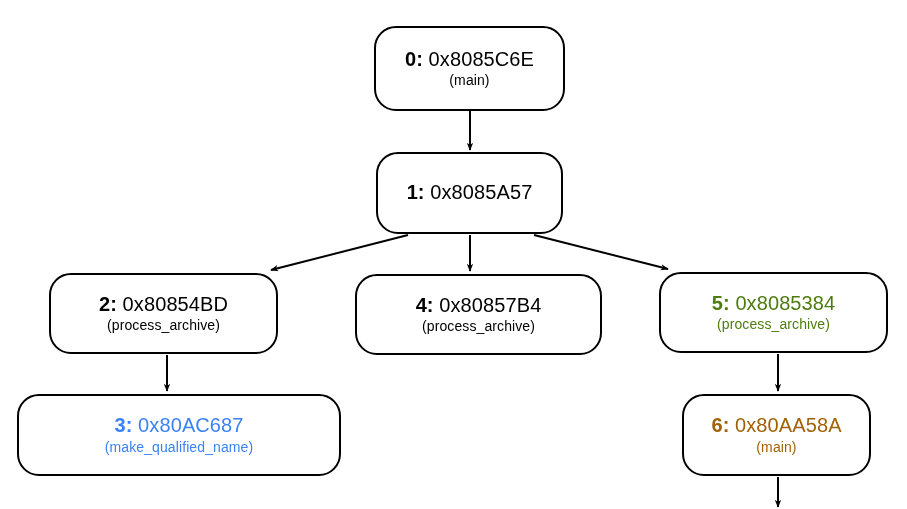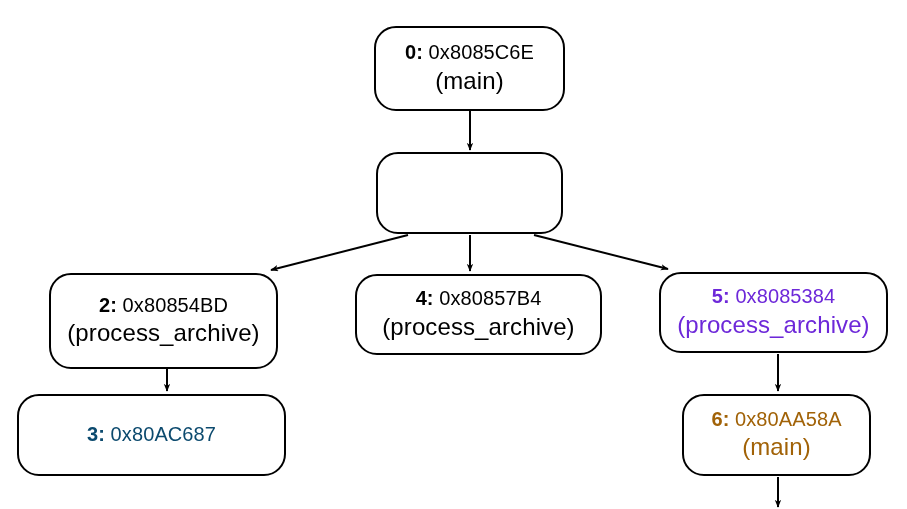--- a/index.html
+++ b/index.html
@@ -36,21 +36,21 @@
     color: #000000;
     line-height: 1.28;
     z-index: 2;
   }
   .node-line1 {
     font-size: 20px;
     white-space: nowrap;
     letter-spacing: 0.1px;
   }
   .node-line2 {
-    font-size: 24px;
+    font-size: 14px;
     white-space: nowrap;
     letter-spacing: 0.1px;
   }
   .node-index {
     font-weight: bold;
   }
 </style>
 </head>
 <body>
 
@@ -72,35 +72,37 @@
         <line x1="778" y1="477" x2="778" y2="507" stroke="#000000" stroke-width="2" marker-end="url(#arrowhead)"></line>
       </g>
   </svg>
 
   <div id="nodes-layer">
       <div class="node" style="left: 374px; top: 26px; width: 191px; height: 85px; background: rgb(255, 255, 255); border-color: rgb(0, 0, 0); color: rgb(0, 0, 0);">
         <div class="node-line1"><span class="node-index">0:</span><span> 0x8085C6E</span></div>
         <div class="node-line2">(main)</div>
       </div>
       <div class="node" style="left: 376px; top: 152px; width: 187px; height: 82px; background: rgb(255, 255, 255); border-color: rgb(0, 0, 0); color: rgb(0, 0, 0);">
+        <div class="node-line1"><span class="node-index">1:</span><span> 0x8085A57</span></div>
       </div>
-      <div class="node" style="left: 49px; top: 273px; width: 229px; height: 96px; background: rgb(255, 255, 255); border-color: rgb(0, 0, 0); color: rgb(0, 0, 0);">
+      <div class="node" style="left: 49px; top: 273px; width: 229px; height: 81px; background: rgb(255, 255, 255); border-color: rgb(0, 0, 0); color: rgb(0, 0, 0);">
         <div class="node-line1"><span class="node-index">2:</span><span> 0x80854BD</span></div>
         <div class="node-line2">(process_archive)</div>
       </div>
       <div class="node" style="left: 355px; top: 274px; width: 247px; height: 81px; background: rgb(255, 255, 255); border-color: rgb(0, 0, 0); color: rgb(0, 0, 0);">
         <div class="node-line1"><span class="node-index">4:</span><span> 0x80857B4</span></div>
         <div class="node-line2">(process_archive)</div>
       </div>
-      <div class="node" style="left: 659px; top: 272px; width: 229px; height: 81px; background: rgb(255, 255, 255); border-color: rgb(0, 0, 0); color: #6d28d9;">
+      <div class="node" style="left: 659px; top: 272px; width: 229px; height: 81px; background: rgb(255, 255, 255); border-color: rgb(0, 0, 0); color: #4d7c0f;">
         <div class="node-line1"><span class="node-index">5:</span><span> 0x8085384</span></div>
         <div class="node-line2">(process_archive)</div>
       </div>
-      <div class="node" style="left: 17px; top: 394px; width: 269px; height: 82px; background: rgb(255, 255, 255); border-color: rgb(0, 0, 0); color: #0c4a6e;">
+      <div class="node" style="left: 17px; top: 394px; width: 324px; height: 82px; background: rgb(255, 255, 255); border-color: rgb(0, 0, 0); color: #3b82f6;">
         <div class="node-line1"><span class="node-index">3:</span><span> 0x80AC687</span></div>
+        <div class="node-line2">(make_qualified_name)</div>
       </div>
       <div class="node" style="left: 682px; top: 394px; width: 189px; height: 82px; background: rgb(255, 255, 255); border-color: rgb(0, 0, 0); color: #a16207;">
         <div class="node-line1"><span class="node-index">6:</span><span> 0x80AA58A</span></div>
         <div class="node-line2">(main)</div>
       </div>
     </div>
 
 </div>
 
 </body></html>

